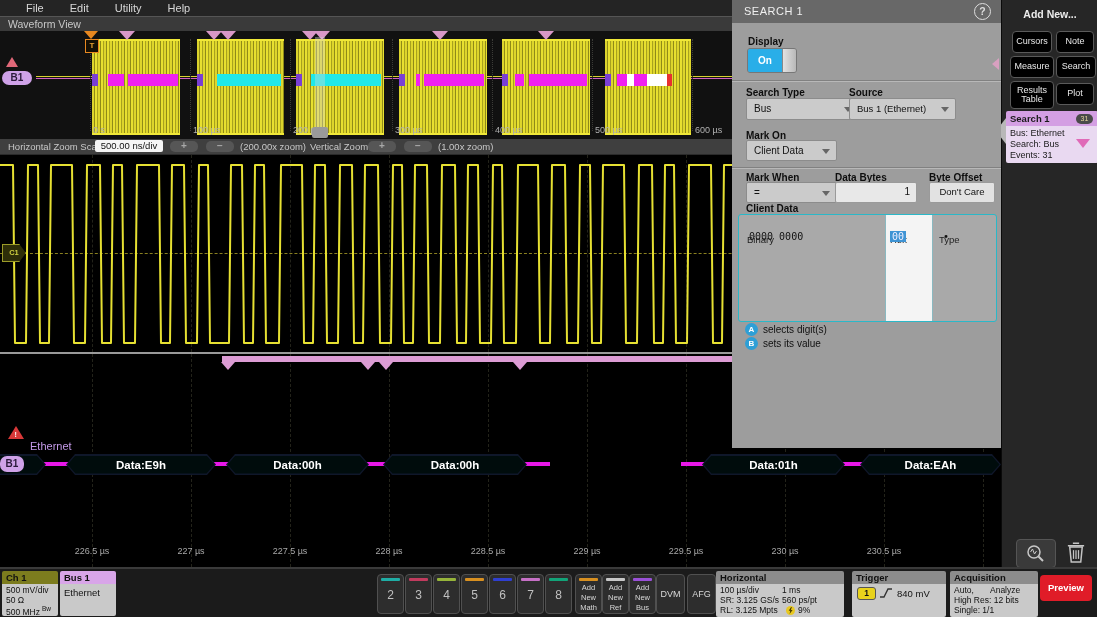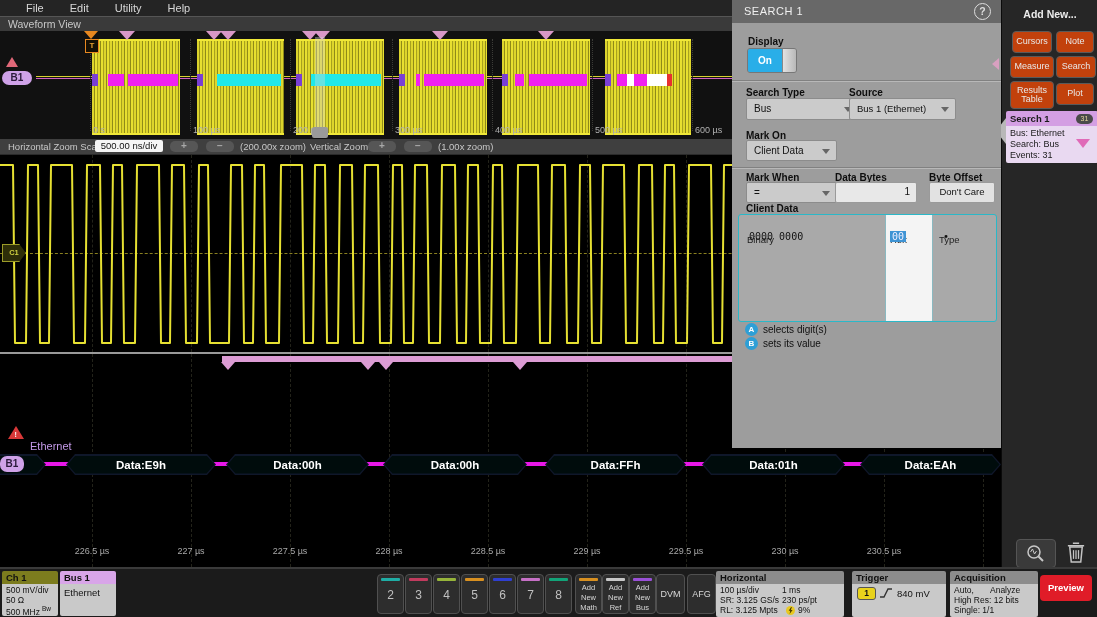--- a/index.html
+++ b/index.html
@@ -73,21 +73,21 @@
   .cd-head{position:absolute;top:19px;font-size:9.5px;color:#222;}
   .cd-hexcol{position:absolute;left:146px;top:0;width:46px;height:100%;background:#f4f4f4;border-left:1px solid #8ab8c0;border-right:1px solid #8ab8c0;}
   .cd-val{position:absolute;top:16px;font-family:"DejaVu Sans Mono",monospace;font-size:10px;color:#111;}
   .cd-hexval{position:absolute;left:4px;top:16px;background:#3f94d4;color:#eef;font-family:"DejaVu Sans Mono",monospace;font-size:10px;padding:0 2px;}
   .hint-circle{position:absolute;left:13px;width:13px;height:13px;border-radius:50%;background:#2e9fd6;color:#fff;font-size:8px;font-weight:bold;text-align:center;line-height:13px;}
   .hint-text{position:absolute;left:31px;font-size:10px;color:#111;}
   .sp-arrow{position:absolute;right:2px;top:58px;width:0;height:0;border-top:6px solid transparent;border-bottom:6px solid transparent;border-right:7px solid #d8a0c0;}
   
   .sidebar{position:absolute;left:1001px;top:0;width:96px;height:567px;background:#262626;border-left:1px solid #0a0a0a;}
   .sb-title{position:absolute;left:0;top:8px;width:100%;text-align:center;color:#ececec;font-size:10.5px;font-weight:bold;}
-  .sb-btn{position:absolute;background:#c2410c;border:1px solid #5a5a5a;border-radius:4px;color:#e8e8e8;font-size:9px;
+  .sb-btn{position:absolute;background:#000000;border:1px solid #5a5a5a;border-radius:4px;color:#e8e8e8;font-size:9px;
           display:flex;align-items:center;justify-content:center;text-align:center;line-height:1.05;}
   .sb-card{position:absolute;left:4px;top:111px;width:92px;}
   .sb-card-head{height:15px;background:#d49fe3;border-radius:2px 2px 0 0;position:relative;}
   .sb-card-title{position:absolute;left:4px;top:1.5px;font-size:9.5px;font-weight:bold;color:#1a1a1a;}
   .sb-card-badge{position:absolute;right:5px;top:2.5px;width:17px;height:10px;background:#4a4a4a;border-radius:5px;color:#e8d8a0;font-size:7px;text-align:center;line-height:10px;}
   .sb-card-body{background:#e9d9f1;position:relative;height:37px;border-radius:0 0 2px 2px;}
   .sb-card-line{position:absolute;left:4px;font-size:9px;color:#1a1a1a;}
   .sb-card-tri{position:absolute;right:8px;top:13px;width:0;height:0;border-left:7px solid transparent;border-right:7px solid transparent;border-top:9px solid #e06ab8;}
   .sb-handle{position:absolute;left:-10px;top:7px;width:0;height:0;border-top:13px solid transparent;border-bottom:13px solid transparent;border-right:10px solid #b8b8b8;}
   .sb-zoombtn{position:absolute;left:14px;top:539px;width:38px;height:27px;background:#3a3a3a;border:1px solid #555;border-radius:4px;display:flex;align-items:center;justify-content:center;}
@@ -247,23 +247,20 @@
       </div>
       <div class="pkt" style="left: 66px; width: 150px;">
         <div class="pkt-in">Data:E9h</div>
       </div>
       <div class="pkt" style="left: 226px; width: 143px;">
         <div class="pkt-in">Data:00h</div>
       </div>
       <div class="pkt" style="left: 383px; width: 144px;">
         <div class="pkt-in">Data:00h</div>
       </div>
-      <div class="pkt" style="left: 545px; width: 141px;">
-        <div class="pkt-in">Data:FFh</div>
-      </div>
       <div class="pkt" style="left: 702px; width: 143px;">
         <div class="pkt-in">Data:01h</div>
       </div>
       <div class="pkt" style="left: 860px; width: 141px;">
         <div class="pkt-in">Data:EAh</div>
       </div>
       <div class="bus-axis-label" style="left: 92px;">226.5 µs</div>
       <div class="bus-axis-label" style="left: 191px;">227 µs</div>
       <div class="bus-axis-label" style="left: 290px;">227.5 µs</div>
       <div class="bus-axis-label" style="left: 389px;">228 µs</div>
@@ -437,21 +434,21 @@
       </div>
     <div class="util-btn" style="left:656px">DVM</div>
     <div class="util-btn" style="left:687px">AFG</div>
 
     <div class="bb-card" style="left:716px;width:128px">
       <div class="bb-card-head" style="background:#8c8c8c">Horizontal</div>
       <div class="bb-card-body" style="height:33px">
         <div class="bb-line" style="top:1px">100 µs/div</div>
         <div class="bb-line" style="top:1px;left:66px">1 ms</div>
         <div class="bb-line" style="top:11px">SR: 3.125 GS/s</div>
-        <div class="bb-line" style="top:11px;left:66px">230 ps/pt</div>
+        <div class="bb-line" style="top:11px;left:66px">560 ps/pt</div>
         <div class="bb-line" style="top:21px">RL: 3.125 Mpts</div>
         <svg width="9" height="9" viewBox="0 0 10 10" style="position:absolute;left:70px;top:22px">
           <circle cx="5" cy="5" r="5" fill="#e8c820"></circle>
           <path d="M5.6,1.2 L3,5.4 H4.7 L4,8.8 L7.3,4.4 H5.5 L6.5,1.2 Z" fill="#4a3c00"></path>
         </svg>
         <div class="bb-line" style="top:21px;left:82px">9%</div>
       </div>
     </div>
 
     <div class="bb-card" style="left:852px;width:94px">

